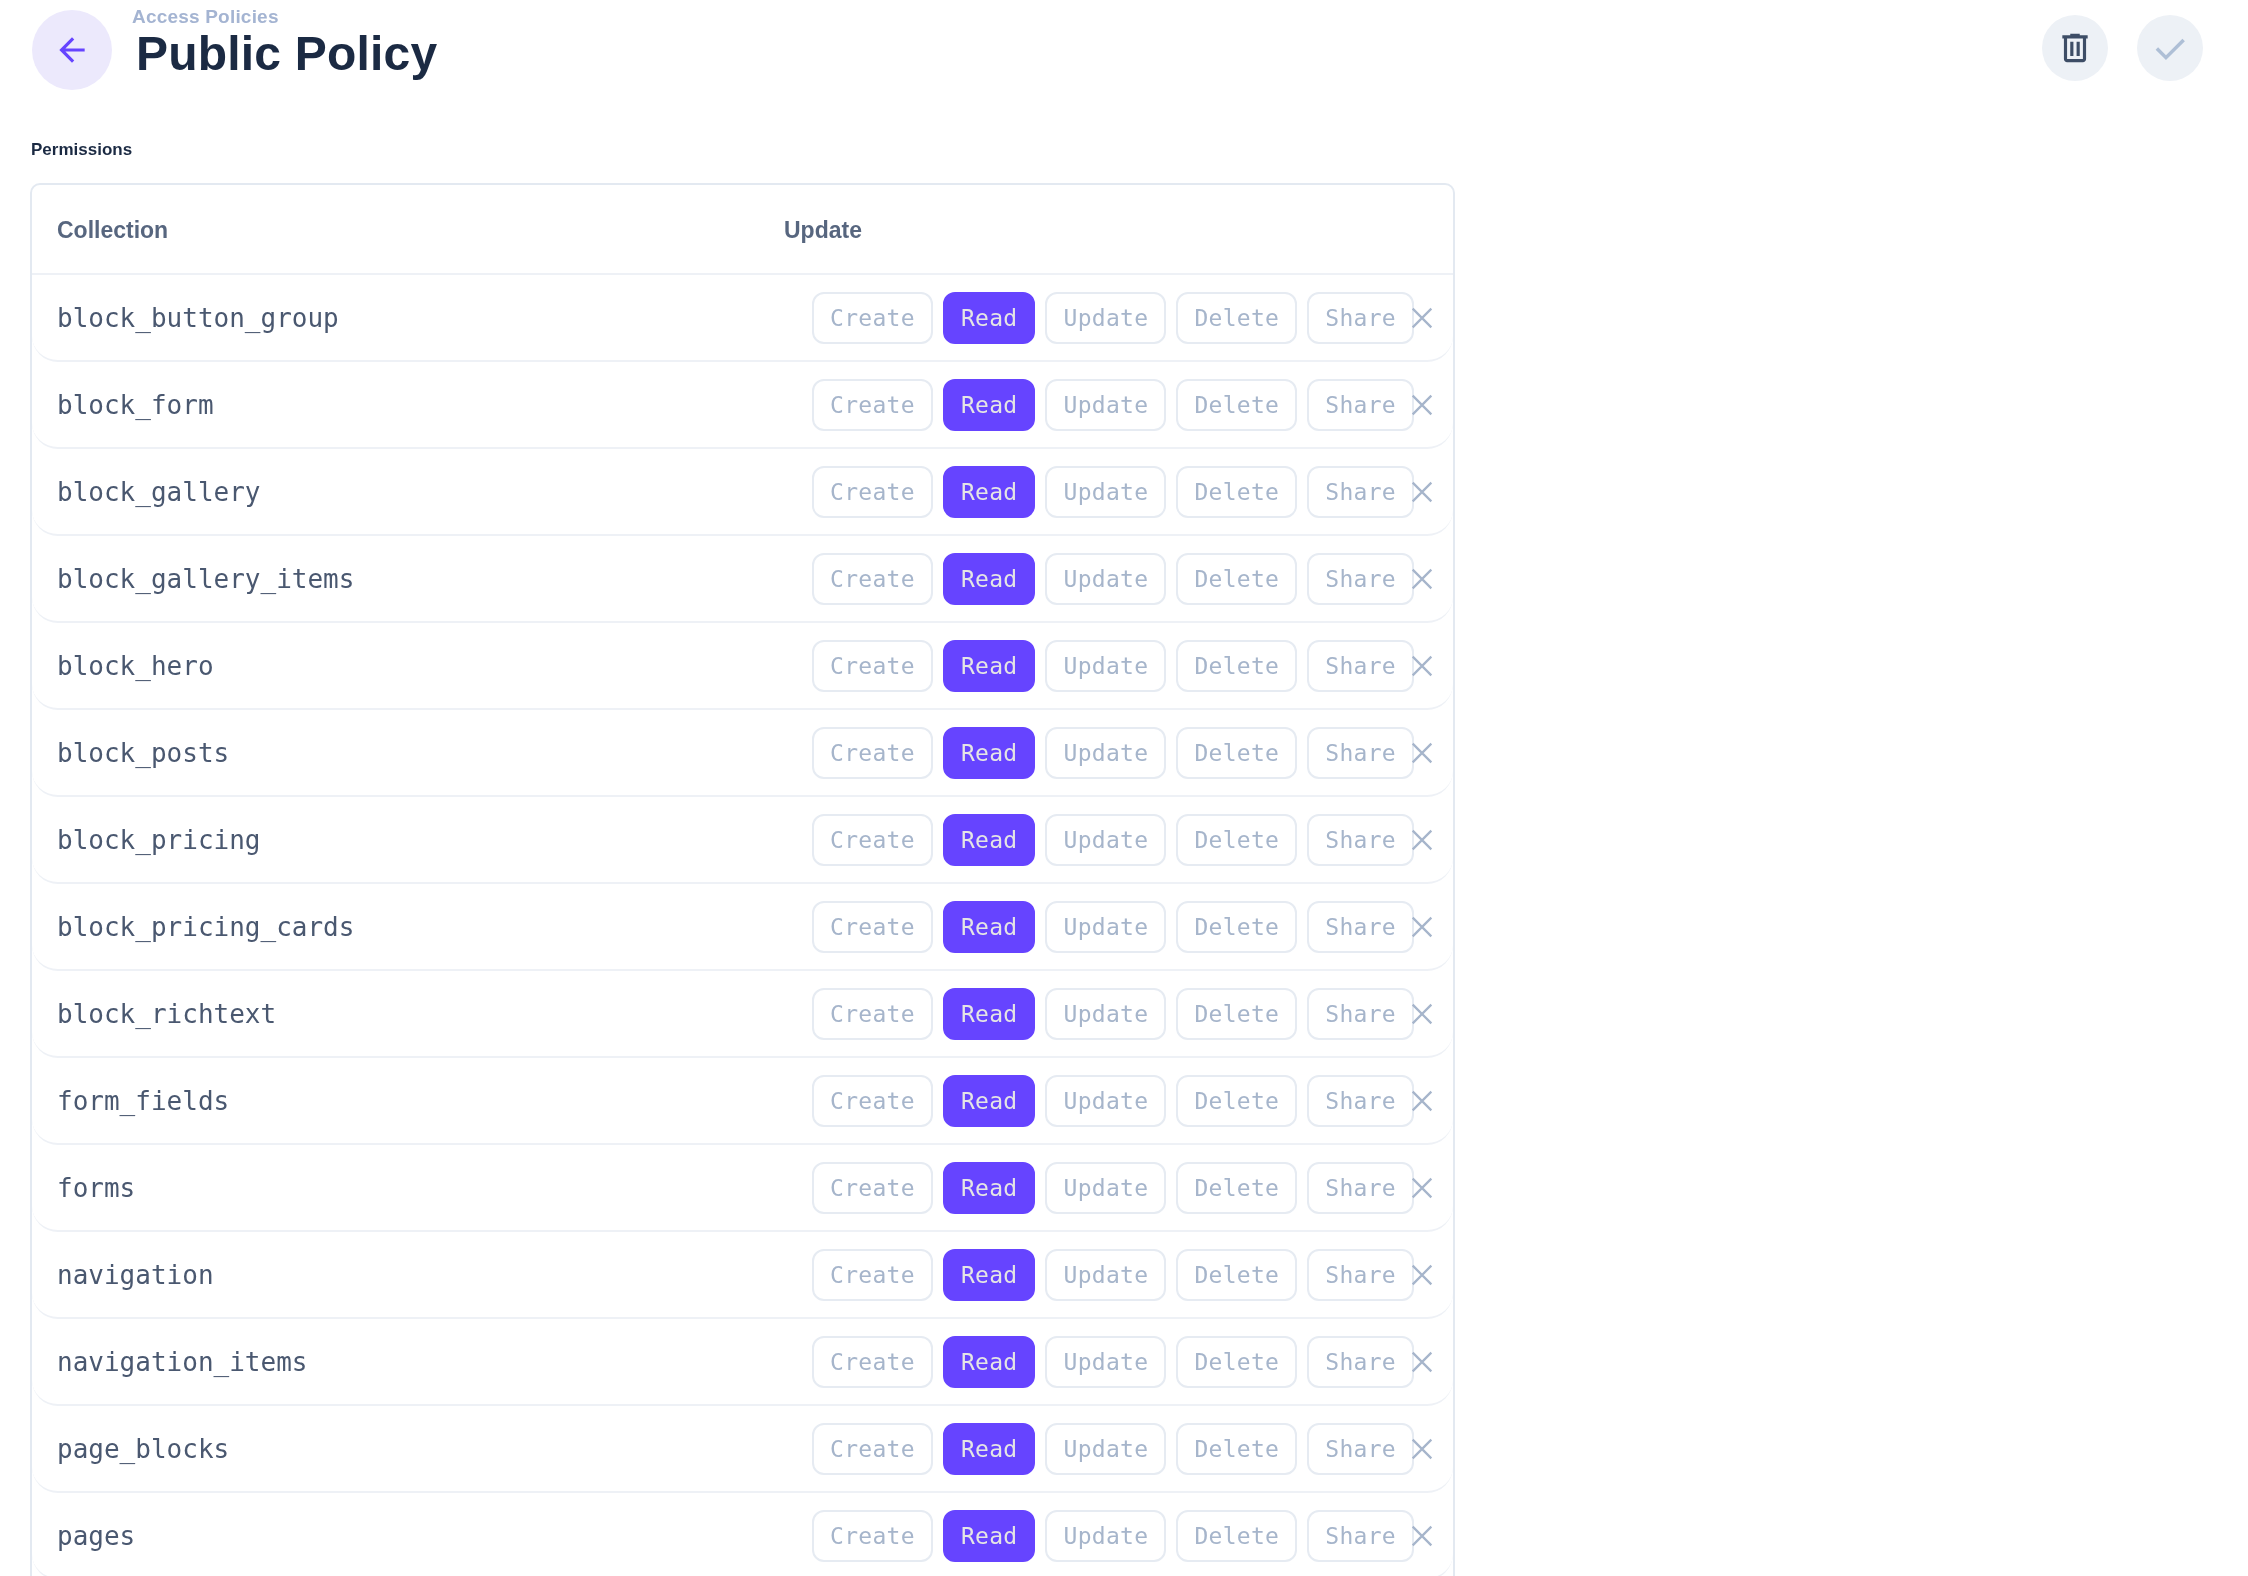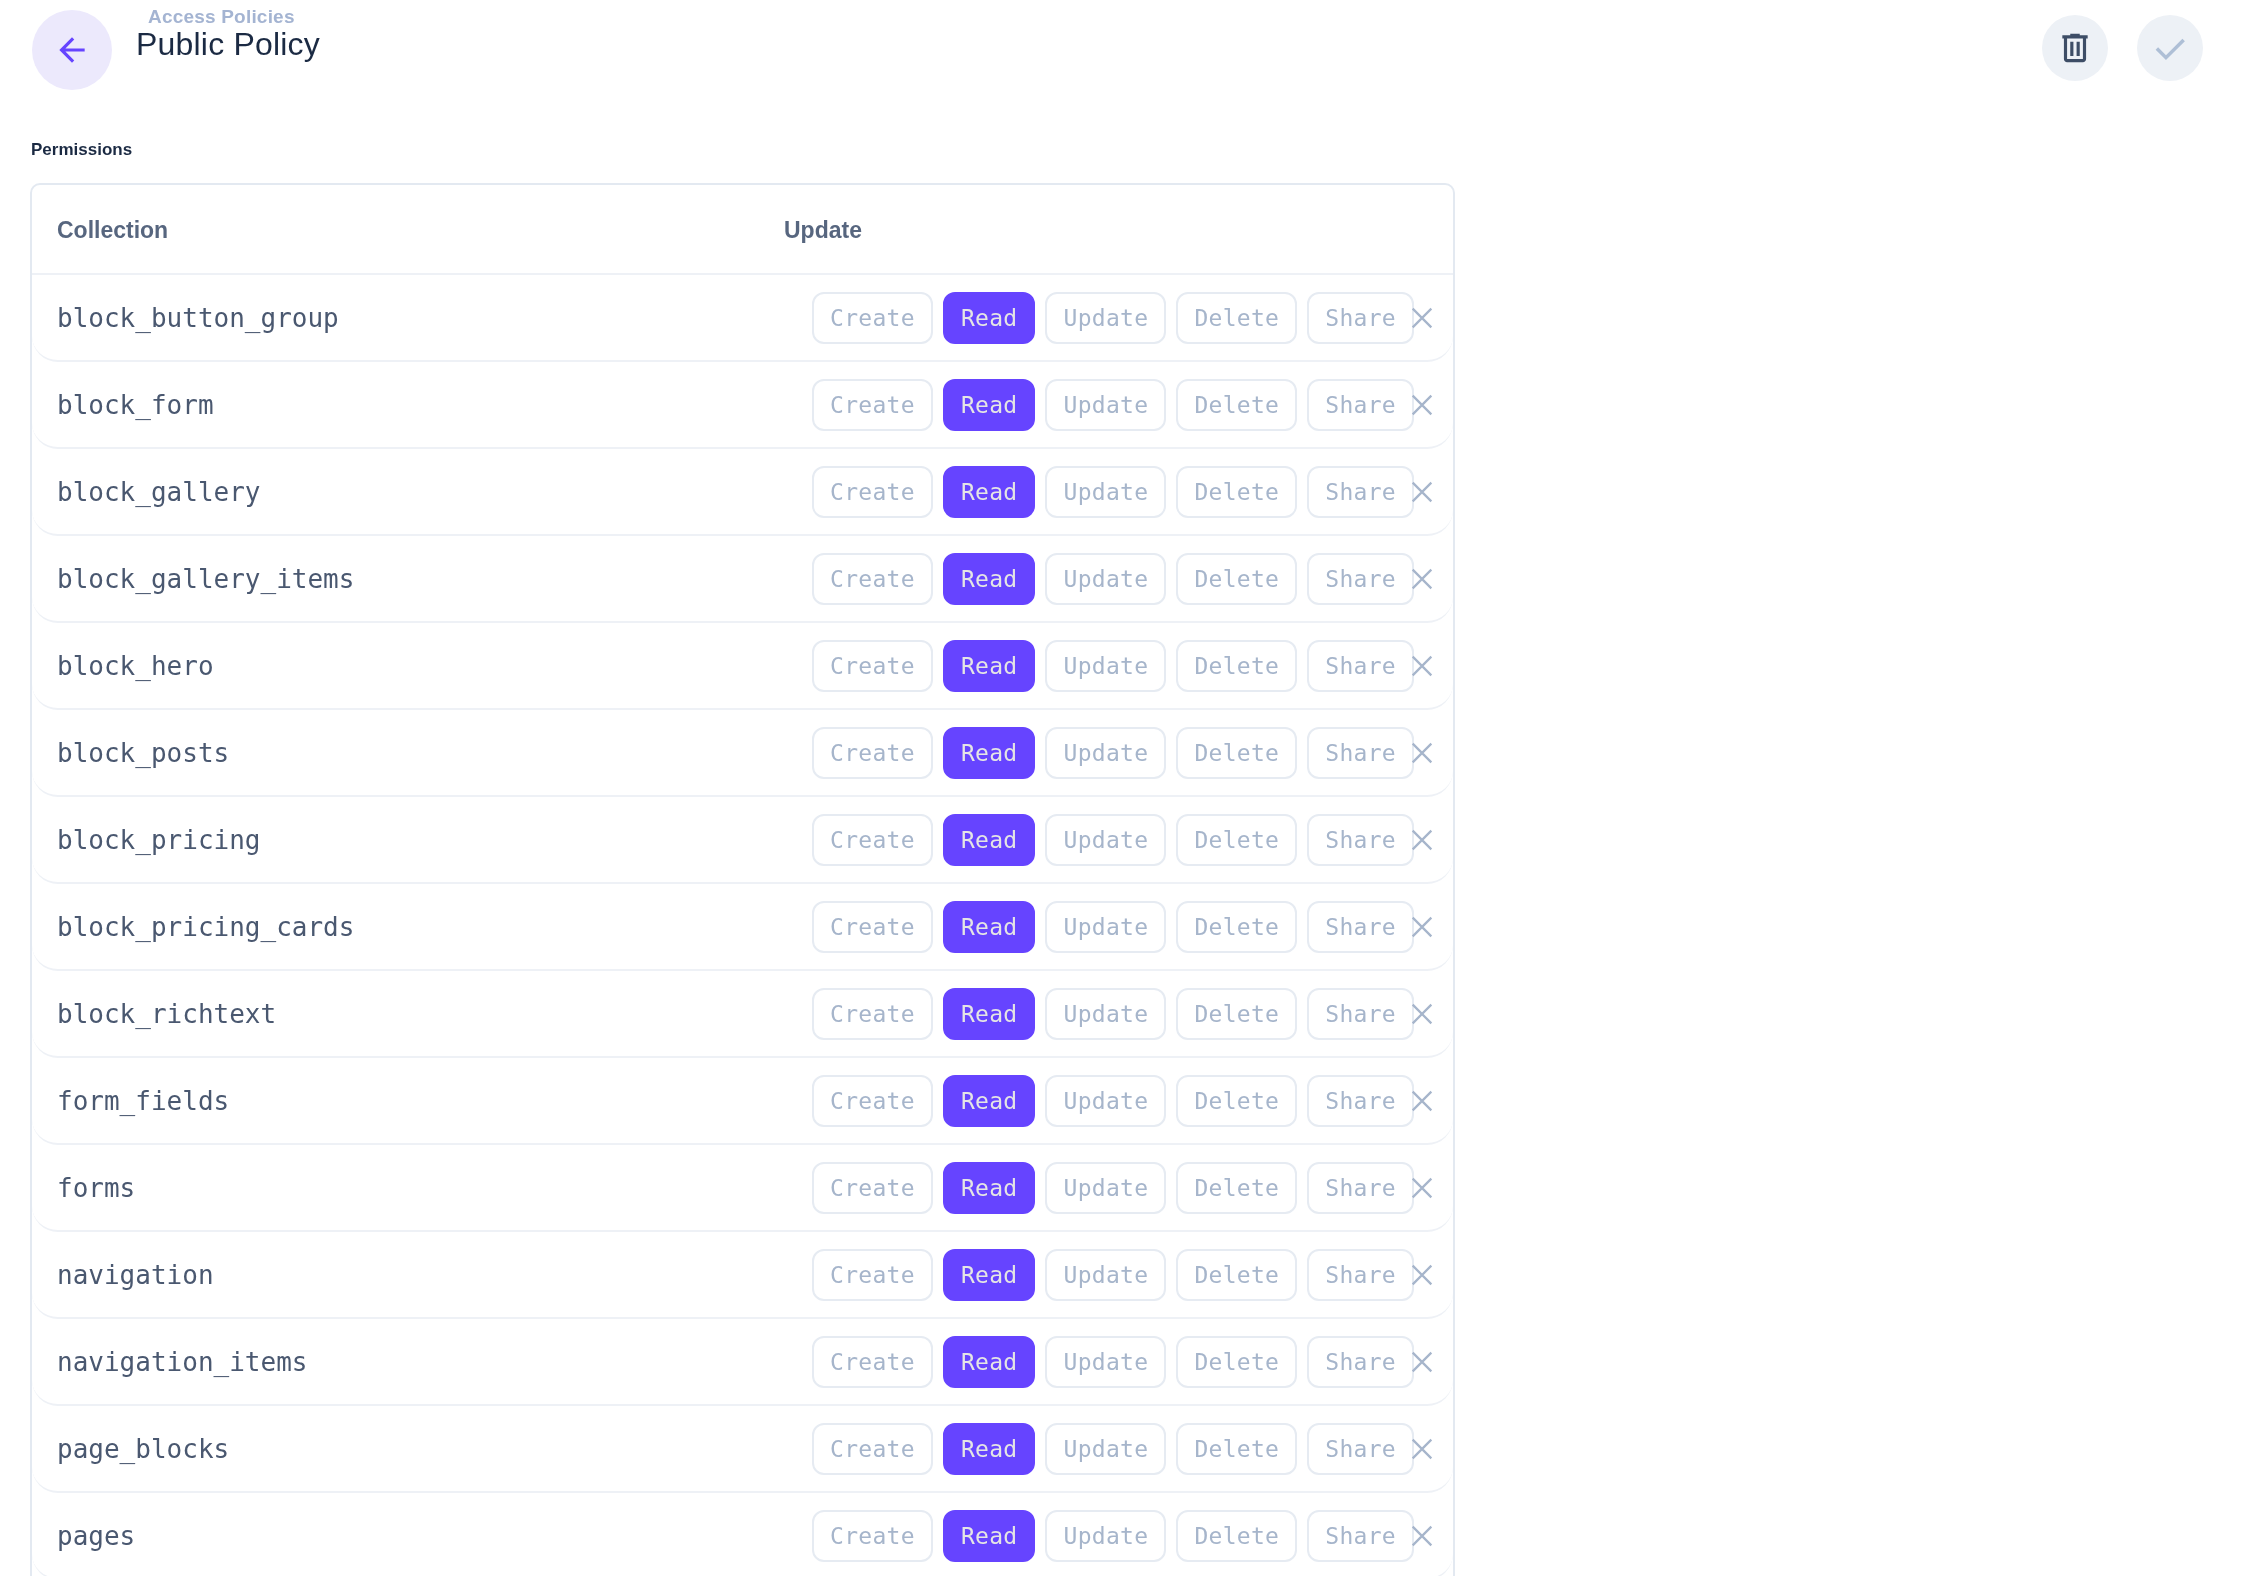--- a/index.html
+++ b/index.html
@@ -12,27 +12,27 @@
     --divider:#eef1f6; --card-border:#e3e9f1; --circle-bg:#edf1f6; --icon-dark:#3d4d66;
   }
 
   
   .back-btn {
     position:absolute; left:32px; top:10px; width:80px; height:80px;
     border-radius:50%; background:#ece9fc; border:none; cursor:pointer;
     display:flex; align-items:center; justify-content:center;
   }
   .breadcrumb {
-    position:absolute; left:148px; top:6px;
+    position:absolute; left:132px; top:6px;
     font-size:19px; font-weight:700; color:var(--breadcrumb); letter-spacing:.2px;
     cursor:pointer;
   }
   .page-title {
     position:absolute; left:136px; top:26px;
-    font-size:32px; font-weight:400; color:var(--heading); letter-spacing:.2px;
+    font-size:48px; font-weight:700; color:var(--heading); letter-spacing:.2px;
   }
   .circle-btn {
     position:absolute; top:15px; width:66px; height:66px; border-radius:50%;
     background:var(--circle-bg); border:none; cursor:pointer;
     display:flex; align-items:center; justify-content:center;
   }
   .circle-btn.delete { left:2042px; }
   .circle-btn.save   { left:2137px; }
 
   

